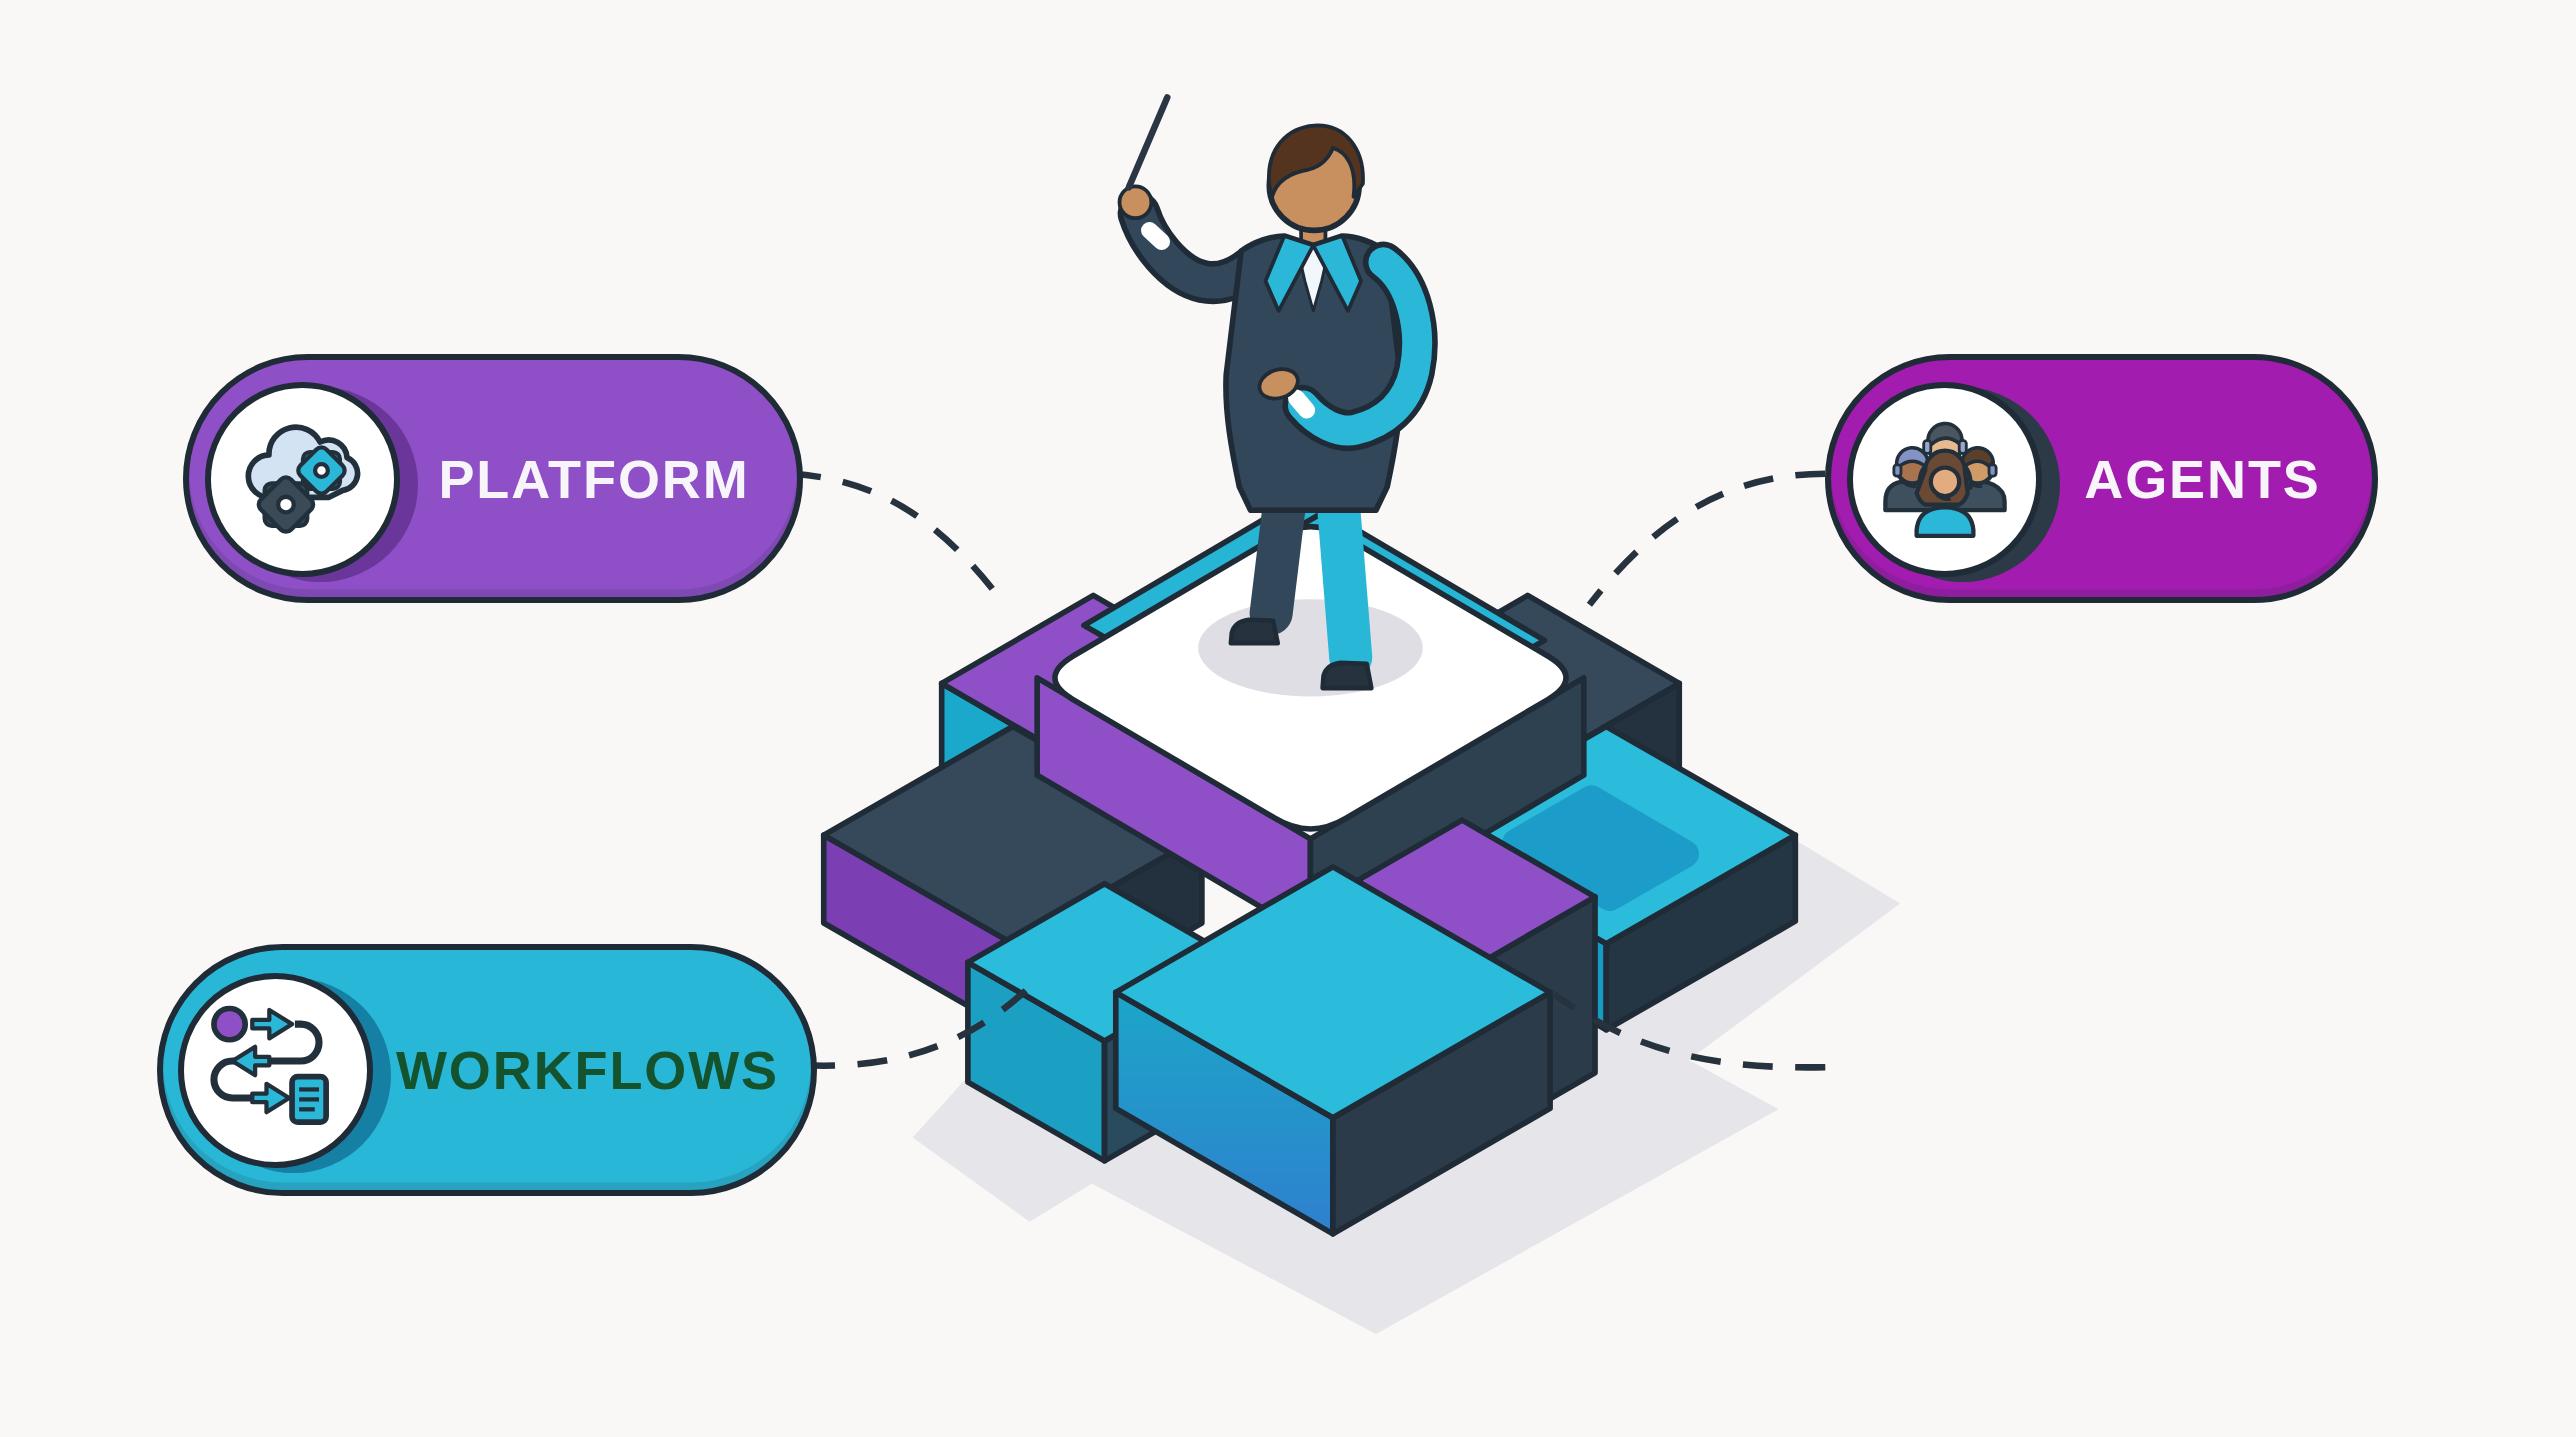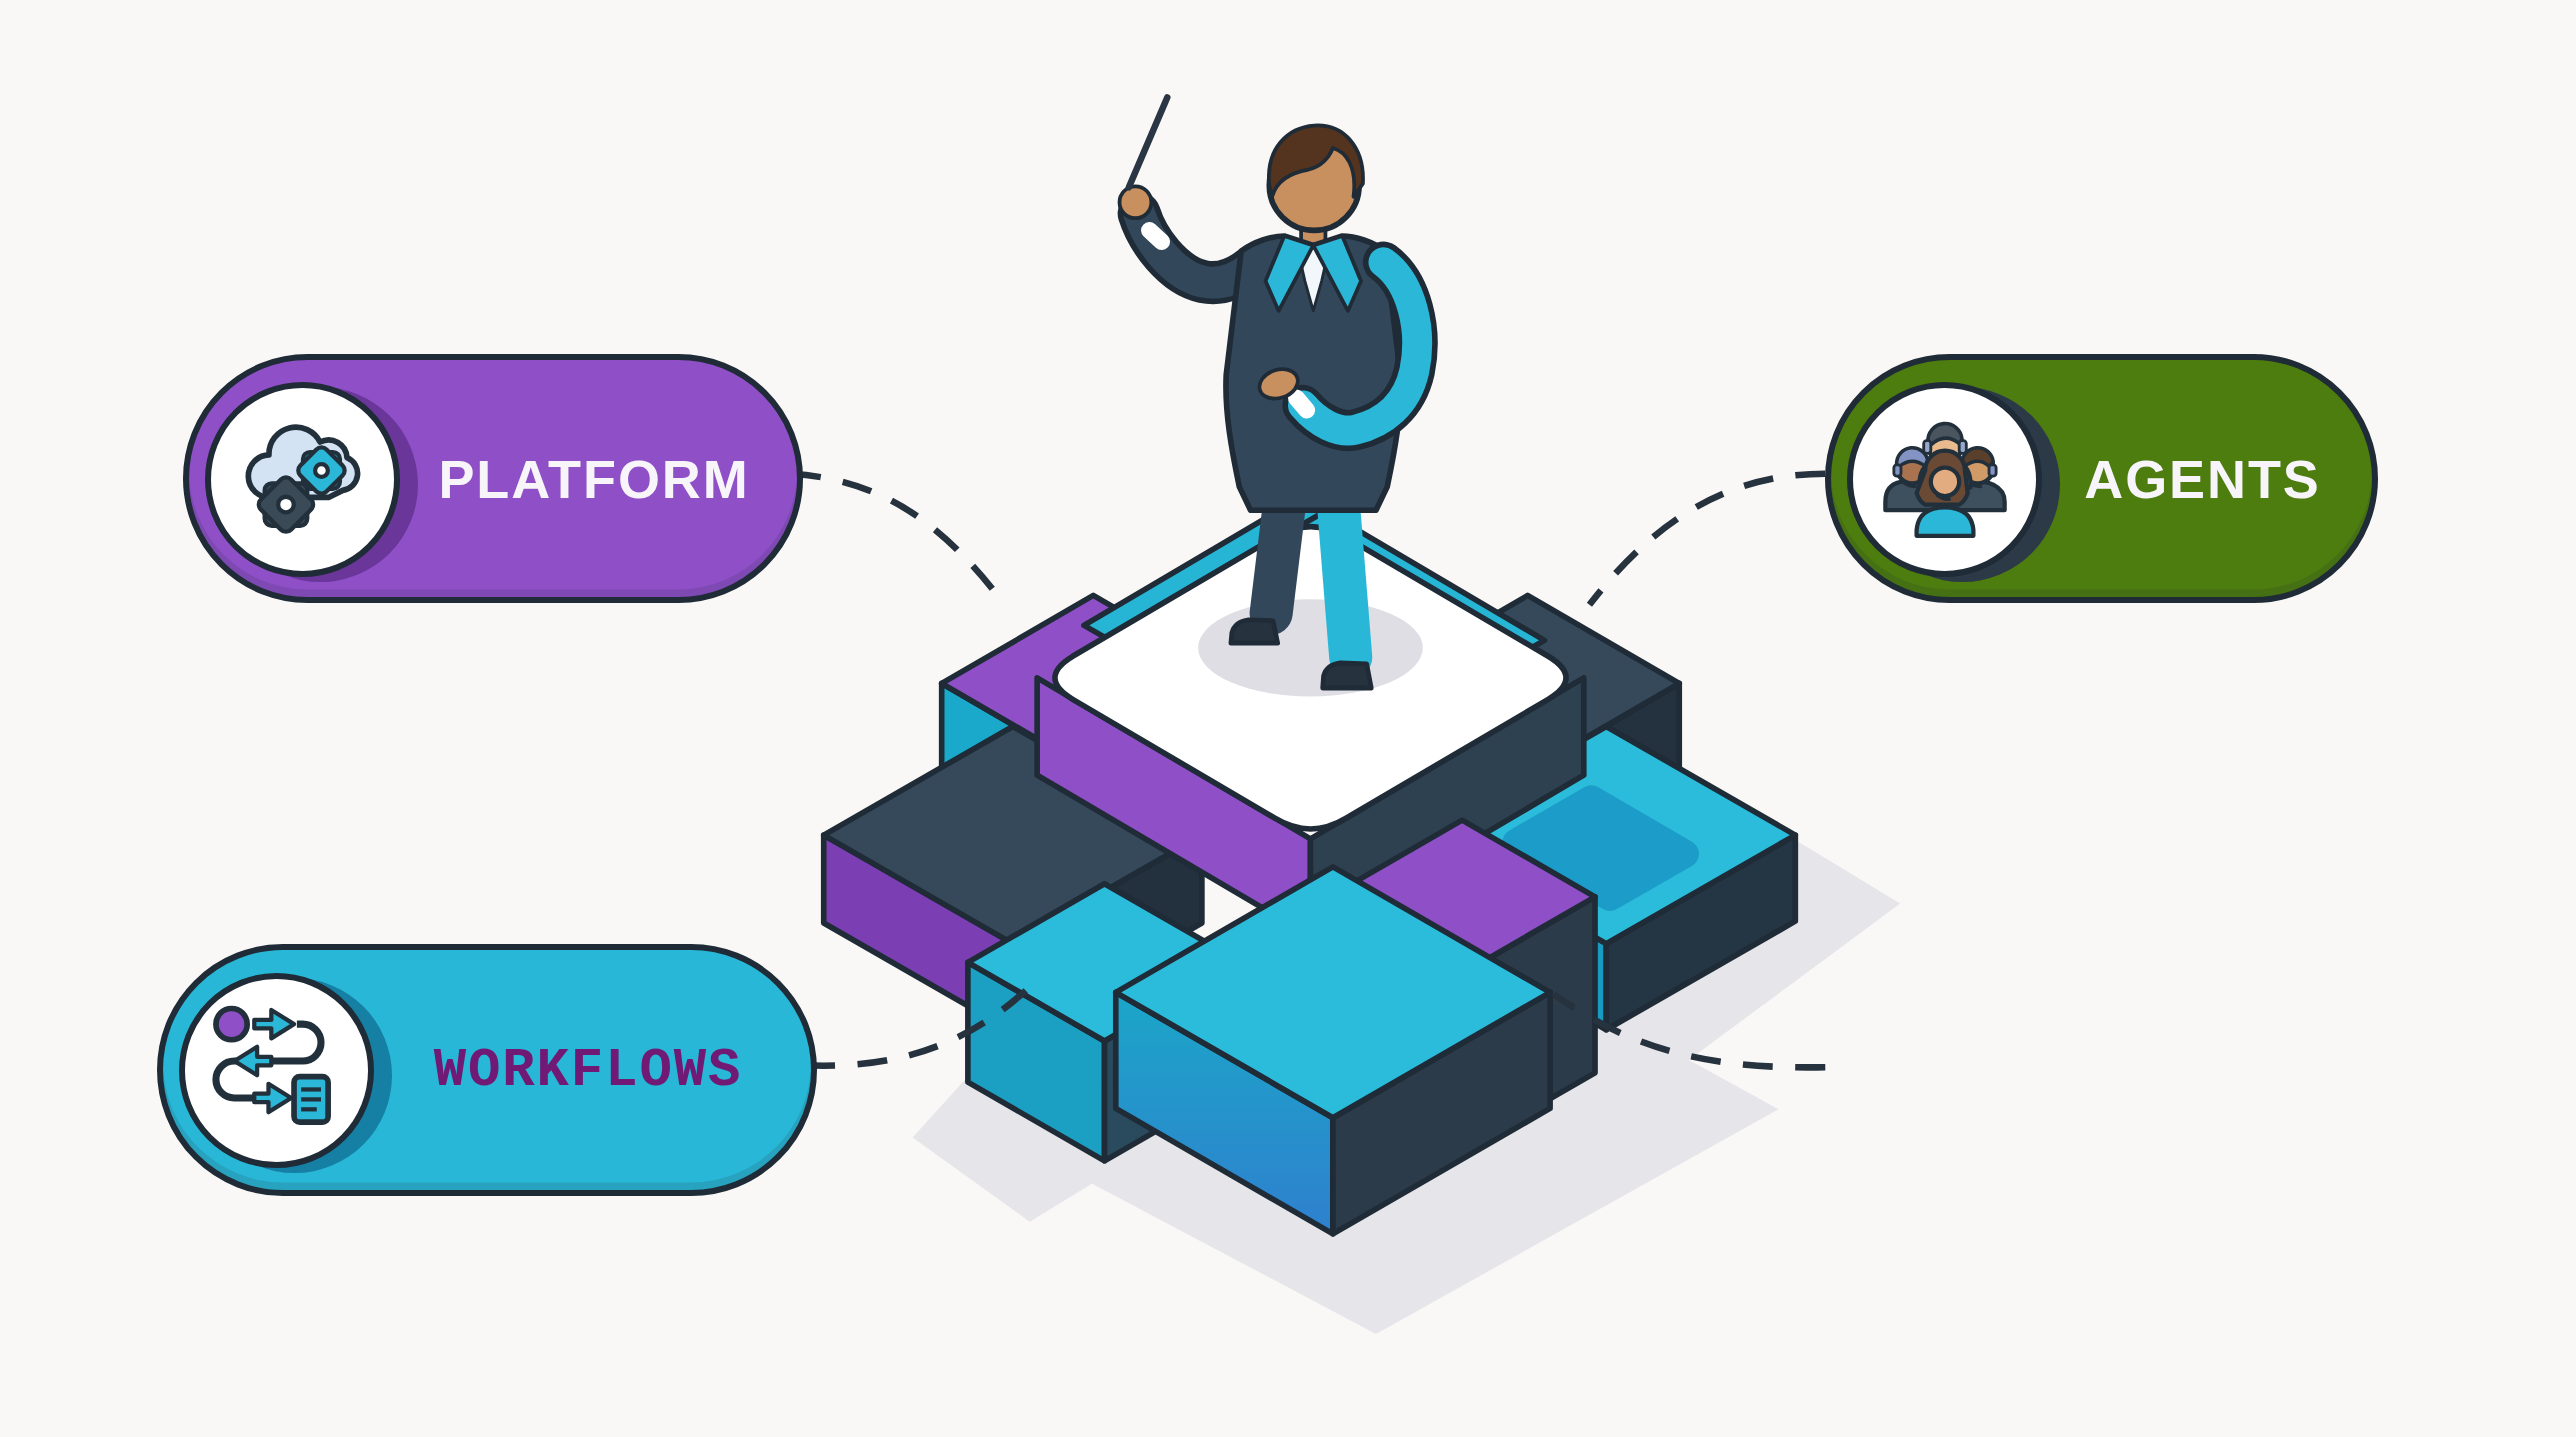--- a/index.html
+++ b/index.html
@@ -5,38 +5,38 @@
   html,body{margin:0;padding:0;background:#f9f8f6;overflow:hidden;}
   .stage{position:relative;width:2576px;height:1438px;background:#f9f8f6;
          font-family:"Liberation Sans",sans-serif;}
   .scene,.connectors{position:absolute;inset:0;width:2576px;height:1438px;}
   
   .pill{position:absolute;display:flex;align-items:center;
         border:6.6px solid #1f2b36;border-radius:187px;
         box-shadow:inset 0 -7.5px 0 rgba(31,43,54,.14);justify-content:flex-end;}
   .pill.purple{background:#8e4fc7;}
   .pill.cyan{background:#29b7d7;}
-  .pill.dark{background:#4d7c0f;}
+  .pill.dark{background:#a21caf;}
   .pill.dark2{background:#3f5463;}
   .badge{position:relative;width:234px;height:100%;flex:0 0 auto;}
   .badge-shadow{position:absolute;width:195px;height:195px;border-radius:50%;
         top:50%;margin-top:-92px;left:34px;}
   .pill.purple .badge-shadow{background:#6a3699;}
   .pill.cyan   .badge-shadow{background:#157fa4;}
   .pill.dark   .badge-shadow{background:#2b3a46;}
   .pill.dark2  .badge-shadow{background:#2b3a46;}
   .badge-circle{position:absolute;width:195px;height:195px;border-radius:50%;
         background:#ffffff;border:6.6px solid #1f2b36;box-sizing:border-box;
         top:50%;margin-top:-97px;left:16px;
         display:flex;align-items:center;justify-content:center;}
   .badge-circle svg{width:142px;height:142px;}
   .pill-label{flex:1;text-align:center;font-weight:700;font-size:54px;
         letter-spacing:1.9px;white-space:nowrap;padding-right:32px;}
   .pill-label.light{color:#f7f5f9;}
-  .pill-label.ink{color:#701a75;font-family:Liberation Mono, monospace;}
+  .pill-label.ink{color:#14532d;}
 </style>
 </head>
 <body>
 
 <div class="stage">
 
   <svg class="scene" viewBox="0 0 2752 1536">
     <defs>
       <linearGradient id="gradFrontLeft" x1="0" y1="0" x2="0" y2="1">
         <stop offset="0" stop-color="#1ba6c8"></stop>

